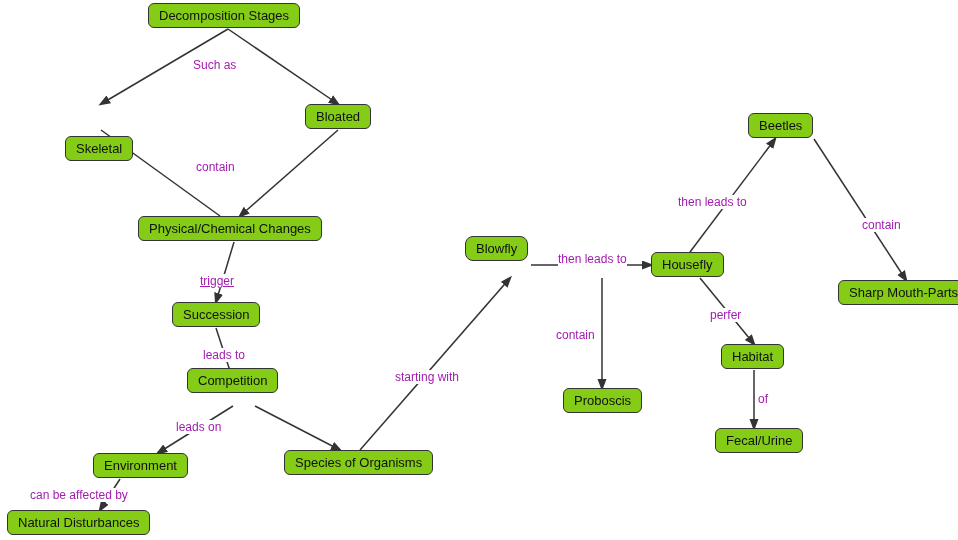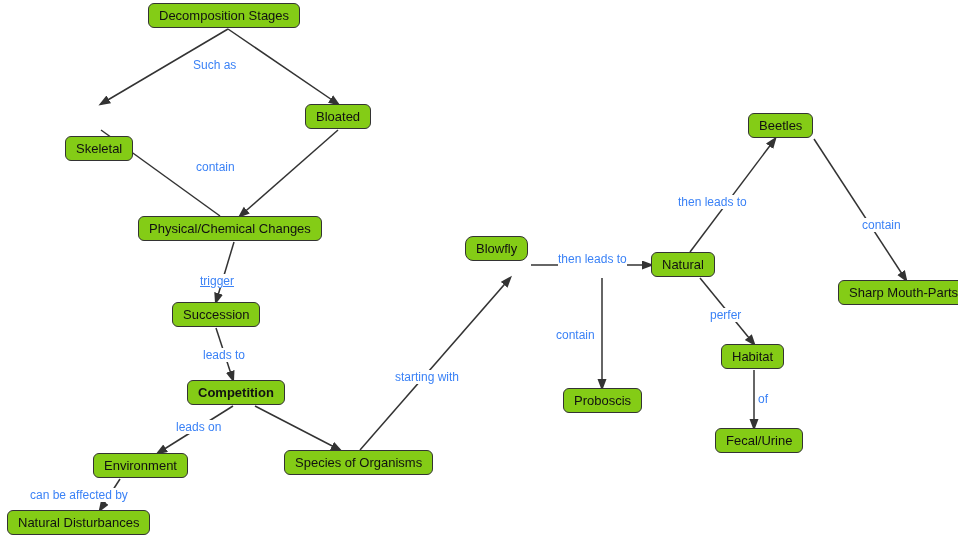--- a/index.html
+++ b/index.html
@@ -30,21 +30,21 @@
       border-radius: 6px;
       background: #84cc16;
       padding: 4px 10px;
       white-space: nowrap;
       font-size: 13px;
       color: #111;
     }
     .edge-label {
       position: absolute;
       font-size: 12px;
-      color: #3b82f6;
+      color: #a21caf;
       background: #fff;
       white-space: nowrap;
     }
   </style>
 </head>
 <body>
 
 <div class="diagram">
   <svg class="lines">
     <defs>
@@ -96,24 +96,24 @@
   <div class="edge-label" style="left:556px; top:328px;">contain</div>
   <div class="edge-label" style="left:862px; pop:220px; top:218px;">contain</div>
   <div class="edge-label" style="left:710px; top:308px;">perfer</div>
   <div class="edge-label" style="left:758px; top:392px;">of</div>
 
   <div class="node" style="left:148px; top:3px;">Decomposition Stages</div>
   <div class="node" style="left:65px; top:104px;margin-top:32px;">Skeletal</div>
   <div class="node" style="left:305px; top:104px;">Bloated</div>
   <div class="node" style="left:138px; top:216px;">Physical/Chemical Changes</div>
   <div class="node" style="left:172px; top:302px;">Succession</div>
-  <div class="node" style="left:187px; top:380px;font-weight:bold;">Competition</div>
+  <div class="node" style="left:187px; top:368px;">Competition</div>
   <div class="node" style="left:93px; top:453px;">Environment</div>
   <div class="node" style="left:284px; top:450px;">Species of Organisms</div>
   <div class="node" style="left:7px; top:510px;">Natural Disturbances</div>
   <div class="node" style="left:465px; top:236px;border-radius:8px;">Blowfly</div>
-  <div class="node" style="left:651px; top:252px;">Natural</div>
+  <div class="node" style="left:651px; top:252px;">Housefly</div>
   <div class="node" style="left:563px; top:388px;">Proboscis</div>
   <div class="node" style="left:748px; top:113px;">Beetles</div>
   <div class="node" style="left:721px; top:344px;">Habitat</div>
   <div class="node" style="left:715px; top:428px;">Fecal/Urine</div>
   <div class="node" style="left:838px; top:280px;">Sharp Mouth-Parts</div>
 </div>
 
 </body></html>

